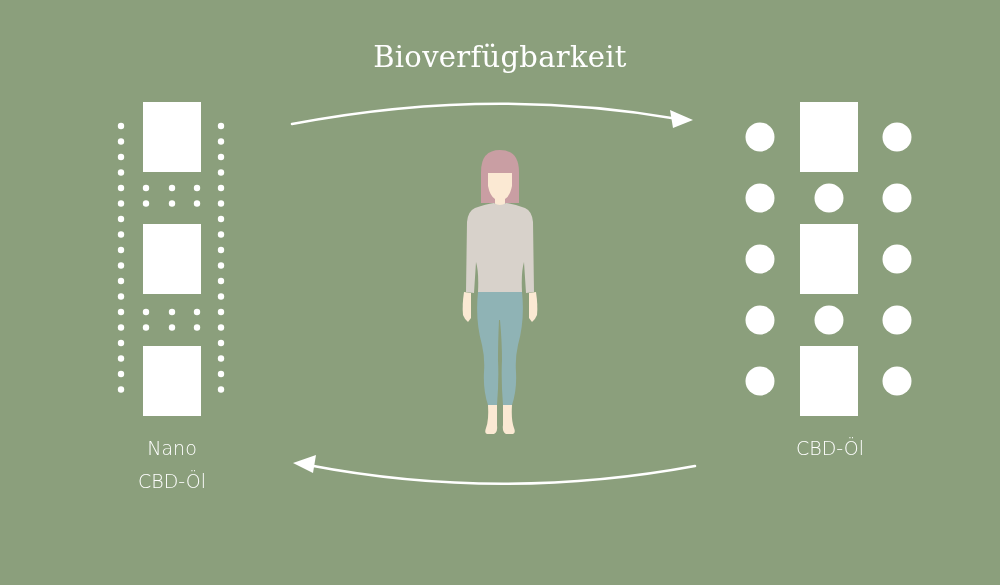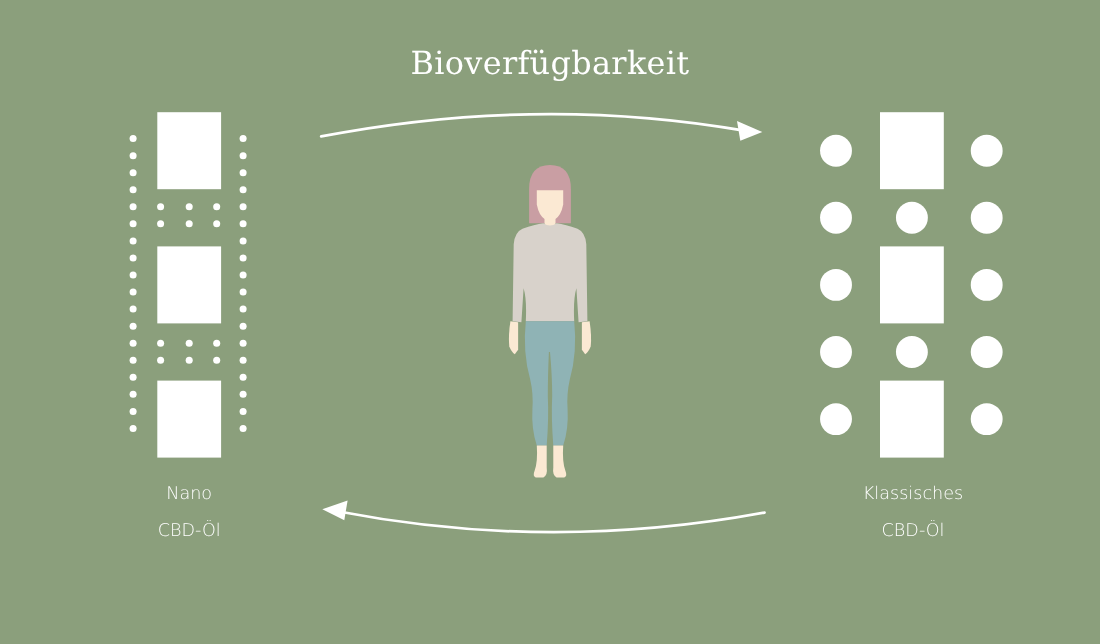--- a/index.html
+++ b/index.html
@@ -12,21 +12,21 @@
     #canvas { position: absolute; left: 0; top: 0; width: 1000px; height: 585px; }
     .title {
       position: absolute; left: 0; width: 1000px; top: 28px;
       text-align: center; color: #ffffff;
       font-family: "DejaVu Serif", "Liberation Serif", serif;
       font-size: 29px; letter-spacing: 0.3px; margin-top: 12px;
     }
     .label {
       position: absolute; color: #ffffff; text-align: center;
       font-family: "DejaVu Sans", "Liberation Sans", sans-serif;
-      font-size: 16px; line-height: 33px; font-weight: 300;
+      font-size: 19px; line-height: 33px; font-weight: 300;
     }
     .label span { display: block; }
     #label-left { left: 92px; width: 160px; top: 432px; }
     #label-right { left: 730px; width: 200px; top: 432px; }
   </style>
 </head>
 <body>
 
 <div class="title">Bioverfügbarkeit</div>
 
@@ -134,15 +134,14 @@
     <path fill="#fbe9d3" d="M488,405 L497,405 L497,425 Q498,432 494,434 L487,434 Q484,433 486,428 Q489,420 488,405 Z"></path>
     <path fill="#fbe9d3" d="M503,405 L512,405 Q511,420 514,428 Q516,433 513,434 L506,434 Q502,432 503,425 Z"></path>
   </g>
 </svg>
 
 <div class="label" id="label-left">
   <span>Nano</span>
   <span>CBD-Öl</span>
 </div>
 <div class="label" id="label-right">
-  <span>Klassisches</span>
   <span>CBD-Öl</span>
 </div>
 
 </body></html>

